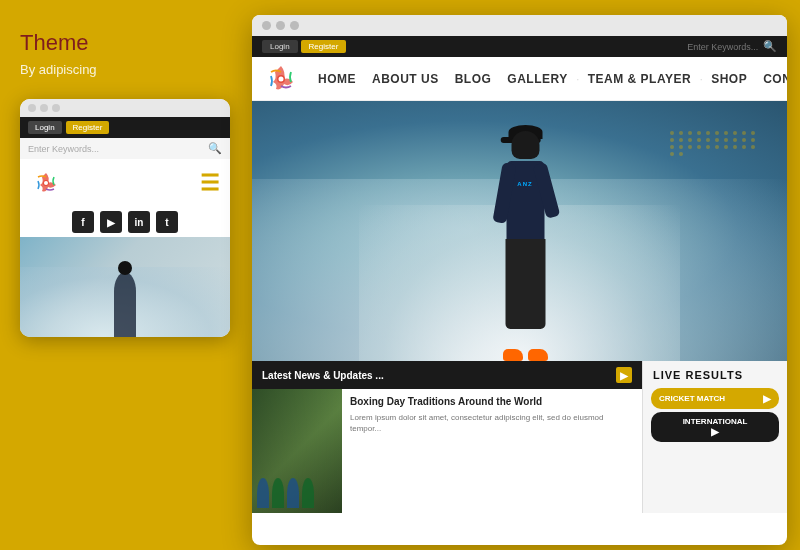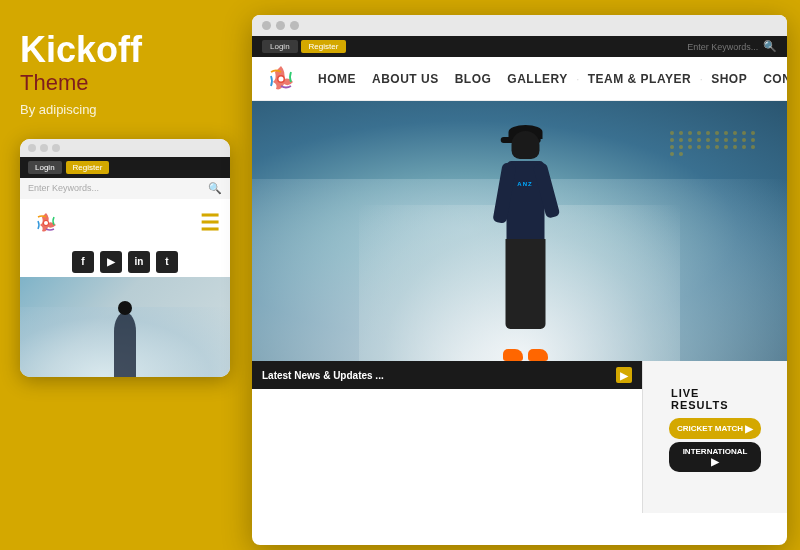--- a/index.html
+++ b/index.html
@@ -469,21 +469,21 @@
       font-size: 8px;
       color: #777;
       line-height: 1.4;
     }
 
     
     .live-results {
       width: 145px;
       background: #f5f5f5;
       border-left: 1px solid #ddd;
-      padding: 18px;
+      padding: 0;
     }
     .live-results-header {
       padding: 8px 10px 4px;
       font-size: 11px;
       font-weight: 900;
       color: #111;
       text-transform: uppercase;
       letter-spacing: 1px;
     }
     .result-item {
@@ -510,21 +510,20 @@
     
     .logo-svg {
       width: 100%;
       height: 100%;
     }
   </style>
 </head>
 <body>
 
 <div class="left-panel">
-  <h1 class="brand-title">Kickoff</h1>
   <div class="brand-subtitle">Theme</div>
   <div class="brand-author">By adipiscing</div>
 
   <div class="mobile-mockup">
     <div class="mobile-top-bar">
       <div class="dot"></div>
       <div class="dot"></div>
       <div class="dot"></div>
     </div>
     <div class="mobile-header-bar">
@@ -681,20 +680,35 @@
     </div>
   </div>
 
   <div class="bottom-section">
 
     <div class="news-section">
       <div class="news-header">
         <span class="news-header-text">Latest News &amp; Updates ...</span>
         <div class="news-arrow">▶</div>
       </div>
+      <div class="news-content">
+        <div class="news-image">
+          <div class="news-image-overlay"></div>
+          <div class="soccer-players">
+            <div class="soccer-player-fig"></div>
+            <div class="soccer-player-fig green"></div>
+            <div class="soccer-player-fig"></div>
+            <div class="soccer-player-fig green"></div>
+          </div>
+        </div>
+        <div class="news-text-area">
+          <div class="news-article-title">Boxing Day Traditions Around the World</div>
+          <div class="news-article-body">Lorem ipsum dolor sit amet, consectetur adipiscing elit, sed do eiusmod tempor...</div>
+        </div>
+      </div>
     </div>
 
     <div class="live-results">
       <div class="live-results-header">LIVE RESULTS</div>
       <div class="result-item">
         <span>CRICKET MATCH</span>
         <span class="result-arrow">▶</span>
       </div>
       <div class="result-item dark">
         <span>INTERNATIONAL</span>

